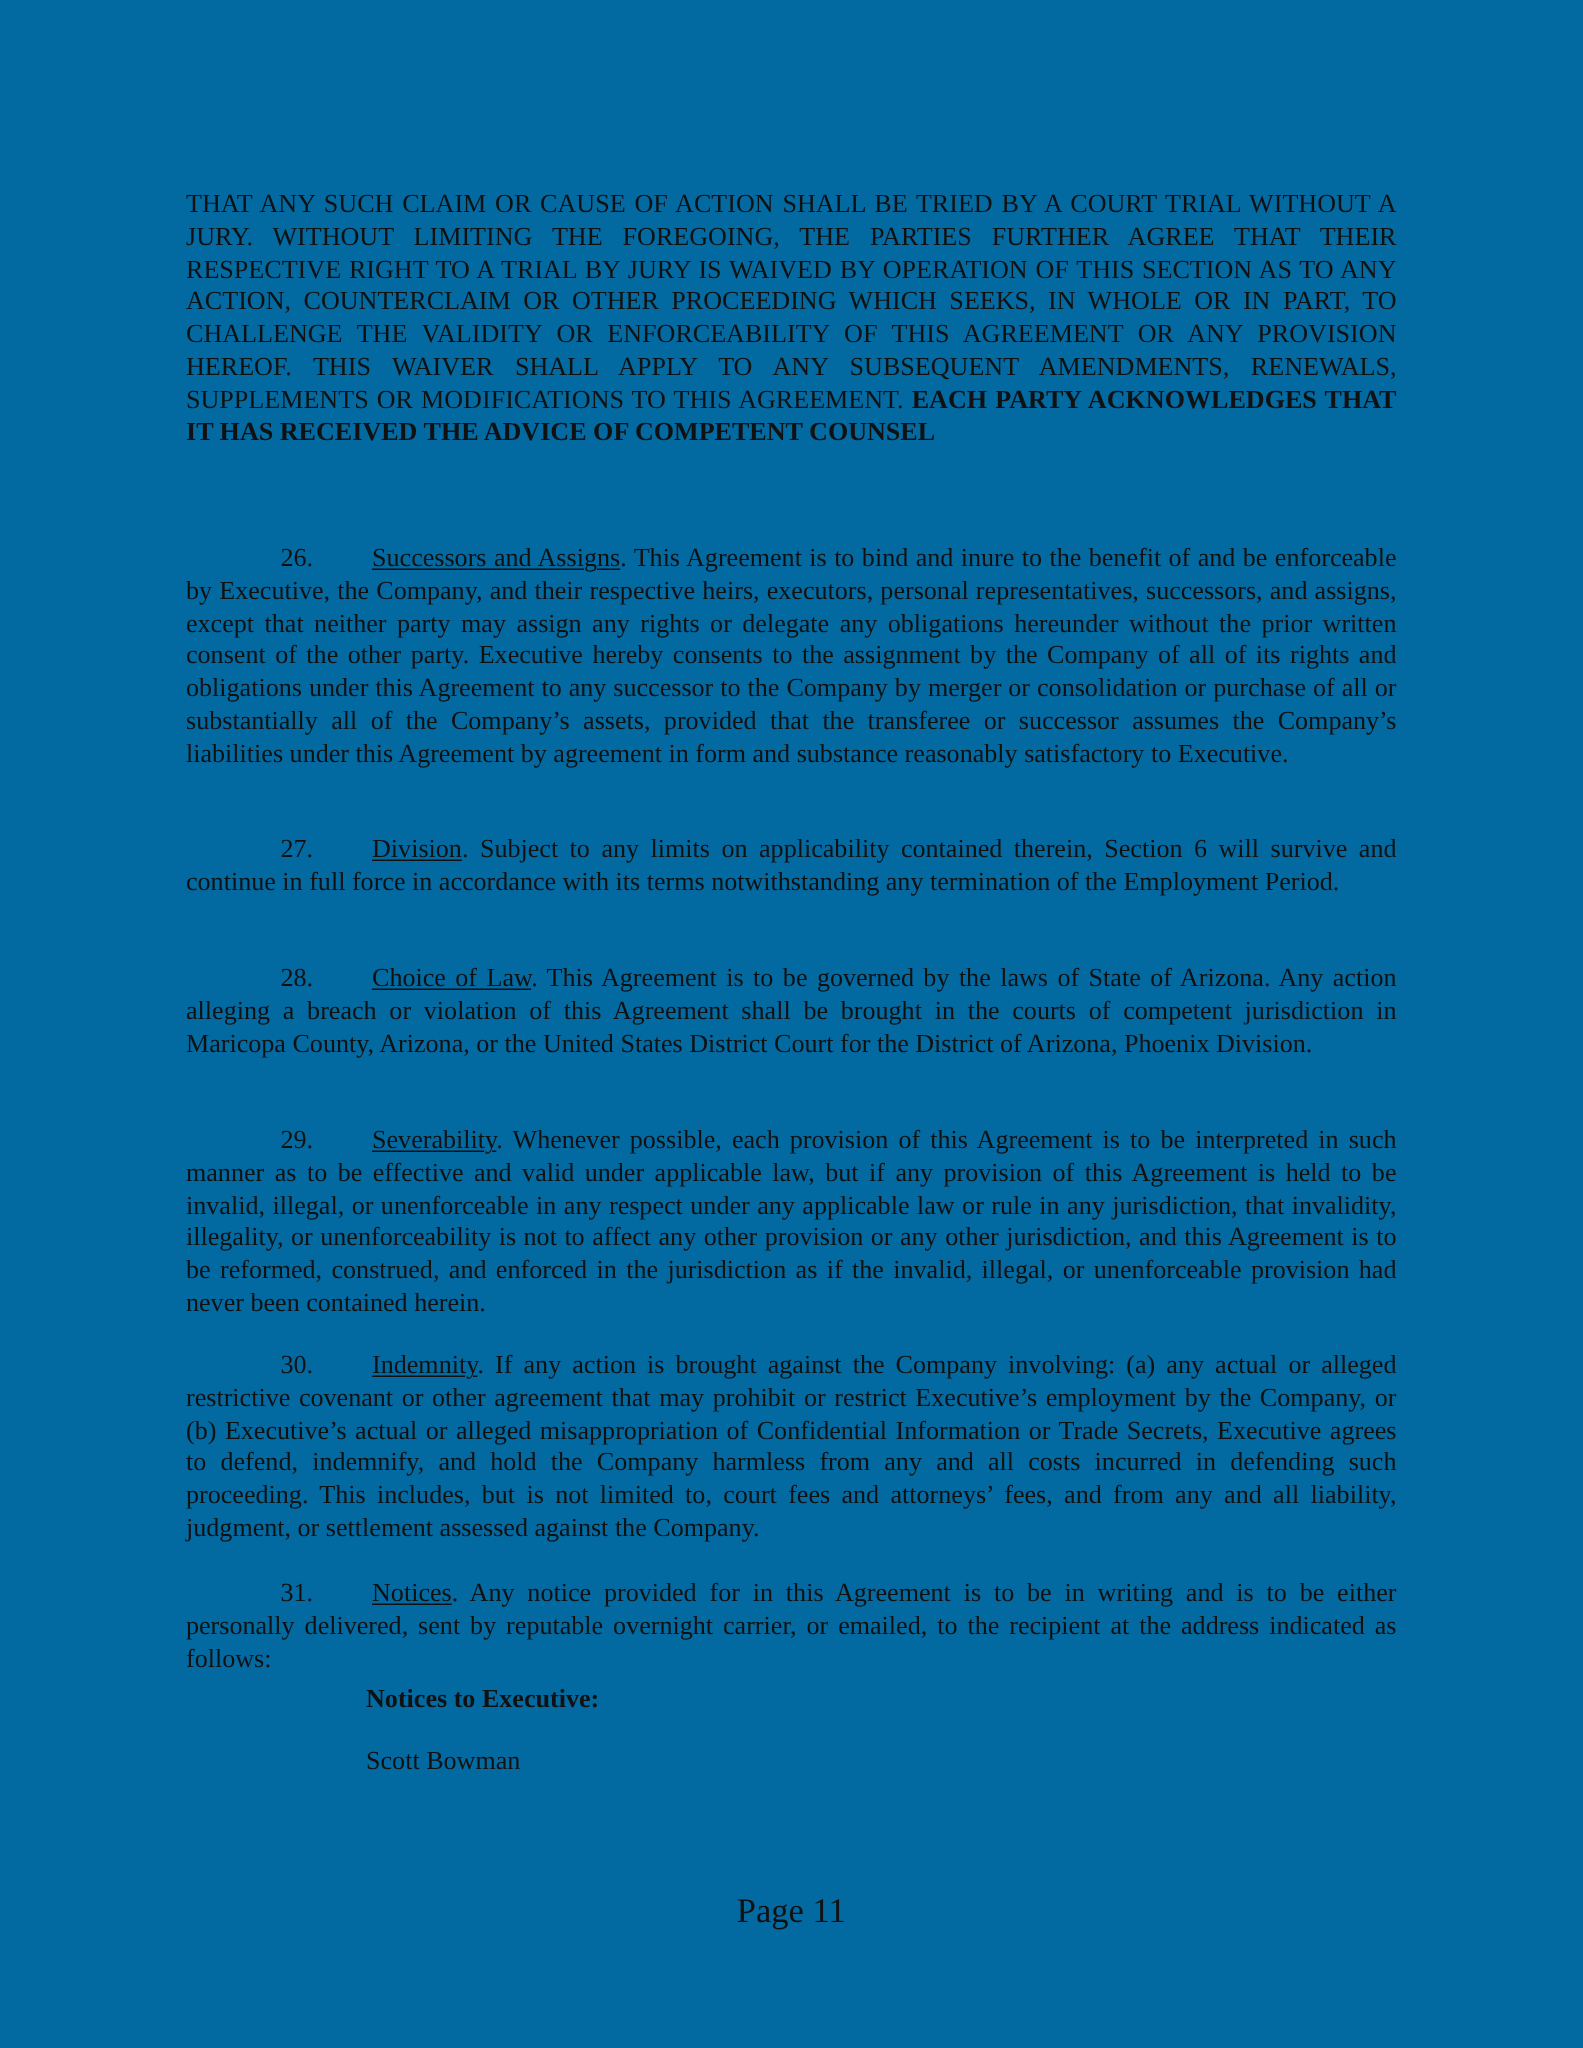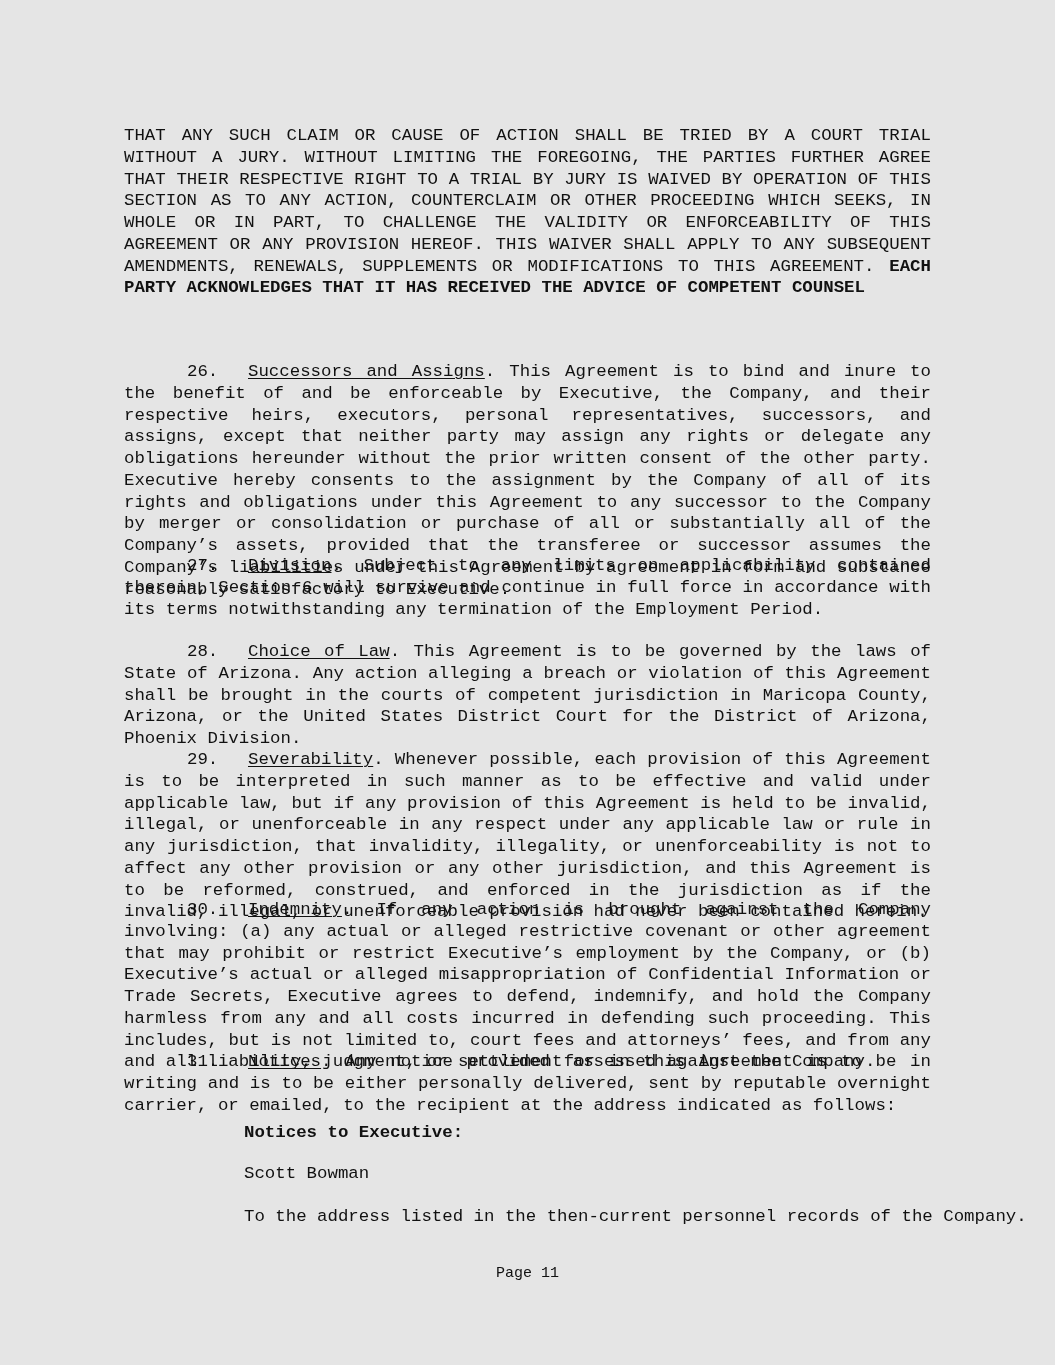--- a/index.html
+++ b/index.html
@@ -1,29 +1,29 @@
 <!DOCTYPE html>
 <html><head>
 <meta charset="utf-8">
 <style>
   html, body { margin: 0; padding: 0; background: #ffffff; }
   body { width: 1055px; height: 1365px; position: relative; overflow: hidden; }
   .page {
     position: absolute; left: 0; top: 0; width: 1055px; height: 1365px;
-    background: #e5e5e5; color: #111111;
-    font-family: Liberation Mono, monospace;
+    background: #0369a1; color: #111111;
+    font-family: Liberation Serif, serif;
     font-size: 17.4px; line-height: 21.75px;
   }
   .block { position: absolute; left: 124px; width: 807px; text-align: justify; margin: 0; }
   .indent { padding-left: 63px; }
   .numlabel { display: inline-block; width: 61px; margin-top: 17px; }
   .u { text-decoration: underline; text-underline-offset: 2px; text-decoration-thickness: 1px; }
   .b { font-weight: bold; }
   .sub { position: absolute; left: 244px; margin: 0; }
-  .footer { position: absolute; left: 0; width: 1055px; text-align: center; top: 1262px; font-size: 15px; line-height: 24px; margin: 0; }
+  .footer { position: absolute; left: 0; width: 1055px; text-align: center; top: 1262px; font-size: 23px; line-height: 24px; margin: 0; }
 </style>
 </head>
 <body>
 
 <div class="page">
 
   <p class="block" style="top:125px;"><span>THAT ANY SUCH CLAIM OR CAUSE OF ACTION SHALL BE TRIED BY A COURT TRIAL WITHOUT A JURY. WITHOUT LIMITING THE FOREGOING, THE PARTIES FURTHER AGREE THAT THEIR RESPECTIVE RIGHT TO A TRIAL BY JURY IS WAIVED BY OPERATION OF THIS SECTION AS TO ANY ACTION, COUNTERCLAIM OR OTHER PROCEEDING WHICH SEEKS, IN WHOLE OR IN PART, TO CHALLENGE THE VALIDITY OR ENFORCEABILITY OF THIS AGREEMENT OR ANY PROVISION HEREOF. THIS WAIVER SHALL APPLY TO ANY SUBSEQUENT AMENDMENTS, RENEWALS, SUPPLEMENTS OR MODIFICATIONS TO THIS AGREEMENT. </span><span class="b">EACH PARTY ACKNOWLEDGES THAT IT HAS RECEIVED THE ADVICE OF COMPETENT COUNSEL</span></p>
 
   <p class="block" style="top:344px;"><span class="indent"></span><span class="numlabel">26.</span><span class="u">Successors and Assigns</span><span>. This Agreement is to bind and inure to the benefit of and be enforceable by Executive, the Company, and their respective heirs, executors, personal representatives, successors, and assigns, except that neither party may assign any rights or delegate any obligations hereunder without the prior written consent of the other party. Executive hereby consents to the assignment by the Company of all of its rights and obligations under this Agreement to any successor to the Company by merger or consolidation or purchase of all or substantially all of the Company’s assets, provided that the transferee or successor assumes the Company’s liabilities under this Agreement by agreement in form and substance reasonably satisfactory to Executive.</span></p>
 
@@ -32,16 +32,15 @@
   <p class="block" style="top:624px;"><span class="indent"></span><span class="numlabel">28.</span><span class="u">Choice of Law</span><span>. This Agreement is to be governed by the laws of State of Arizona. Any action alleging a breach or violation of this Agreement shall be brought in the courts of competent jurisdiction in Maricopa County, Arizona, or the United States District Court for the District of Arizona, Phoenix Division.</span></p>
 
   <p class="block" style="top:732px;"><span class="indent"></span><span class="numlabel">29.</span><span class="u">Severability</span><span>. Whenever possible, each provision of this Agreement is to be interpreted in such manner as to be effective and valid under applicable law, but if any provision of this Agreement is held to be invalid, illegal, or unenforceable in any respect under any applicable law or rule in any jurisdiction, that invalidity, illegality, or unenforceability is not to affect any other provision or any other jurisdiction, and this Agreement is to be reformed, construed, and enforced in the jurisdiction as if the invalid, illegal, or unenforceable provision had never been contained herein.</span></p>
 
   <p class="block" style="top:882px;"><span class="indent"></span><span class="numlabel">30.</span><span class="u">Indemnity</span><span>. If any action is brought against the Company involving: (a) any actual or alleged restrictive covenant or other agreement that may prohibit or restrict Executive’s employment by the Company, or (b) Executive’s actual or alleged misappropriation of Confidential Information or Trade Secrets, Executive agrees to defend, indemnify, and hold the Company harmless from any and all costs incurred in defending such proceeding. This includes, but is not limited to, court fees and attorneys’ fees, and from any and all liability, judgment, or settlement assessed against the Company.</span></p>
 
   <p class="block" style="top:1034px;"><span class="indent"></span><span class="numlabel">31.</span><span class="u">Notices</span><span>. Any notice provided for in this Agreement is to be in writing and is to be either personally delivered, sent by reputable overnight carrier, or emailed, to the recipient at the address indicated as follows:</span></p>
 
   <p class="sub b" style="top:1122px;">Notices to Executive:</p>
   <p class="sub" style="top:1163px;">Scott Bowman</p>
-  <p class="sub" style="top:1206px;">To the address listed in the then-current personnel records of the Company.</p>
 
   <p class="footer">Page 11</p>
 </div>
 
 </body></html>

